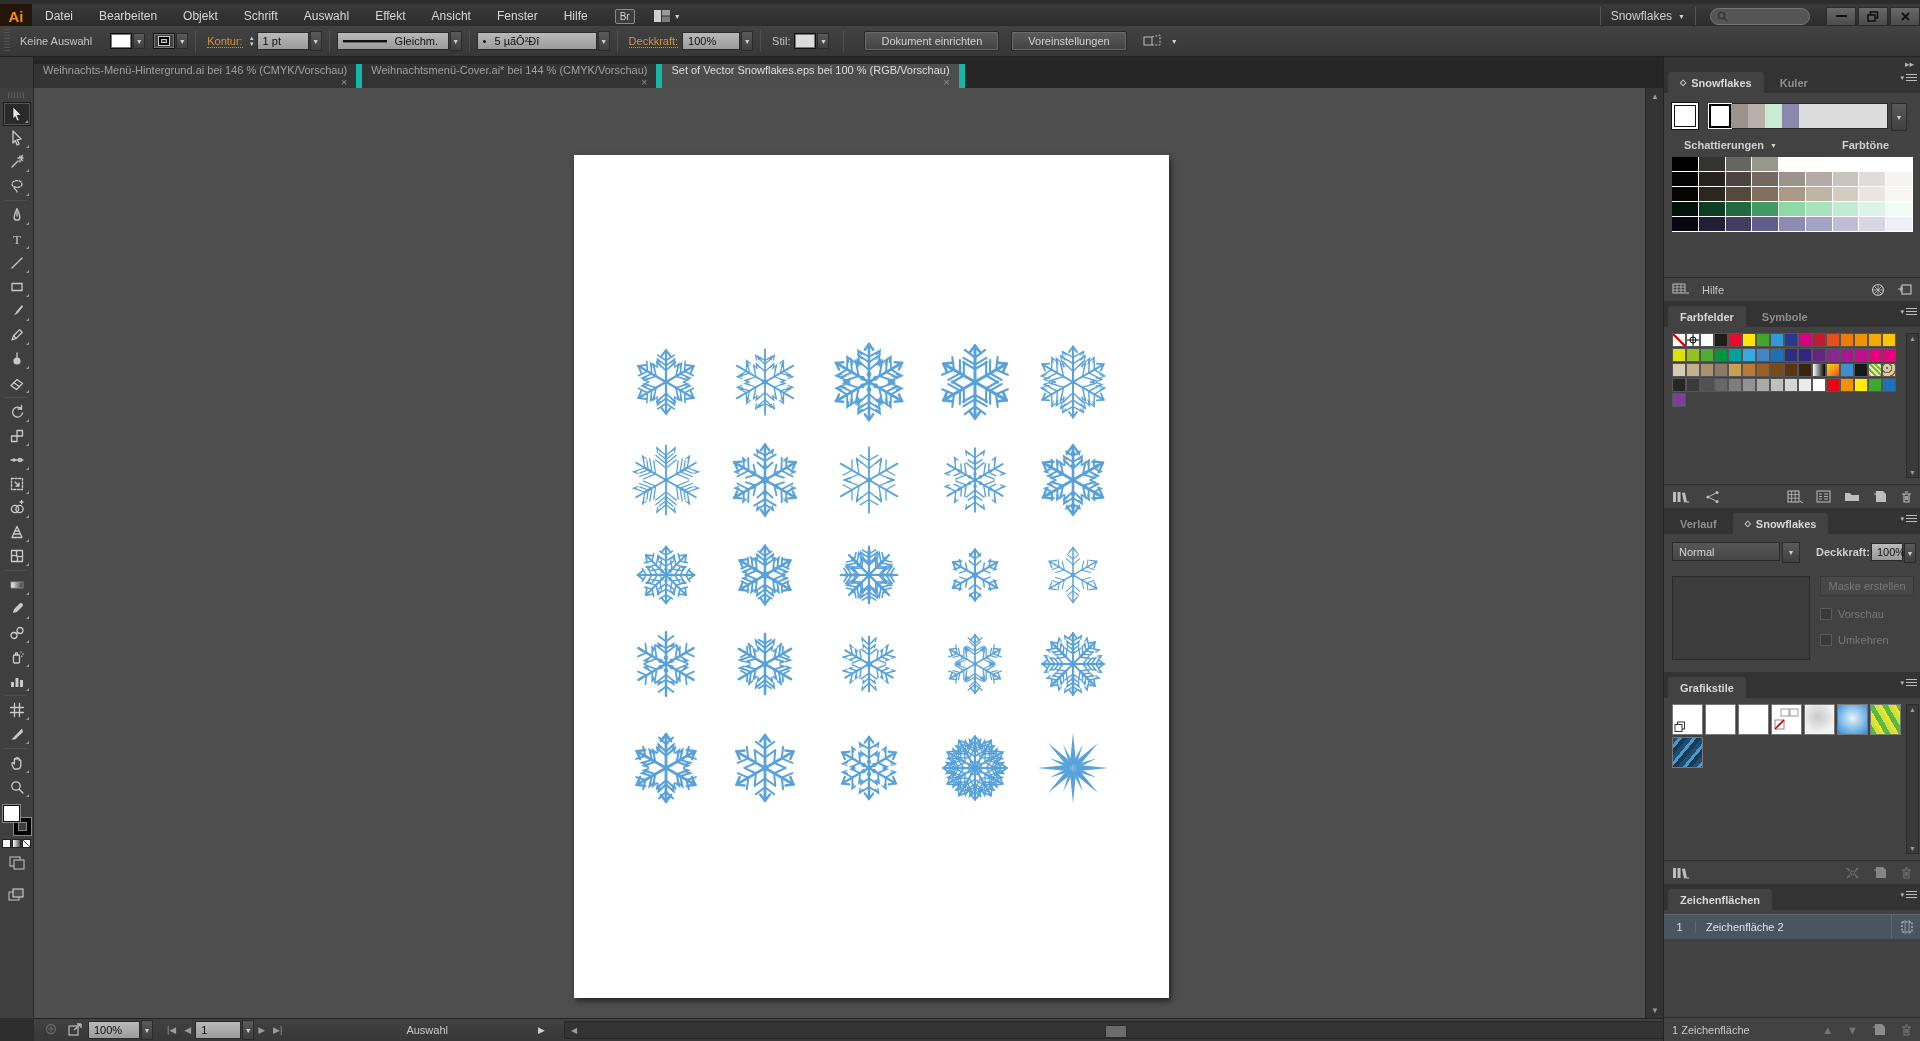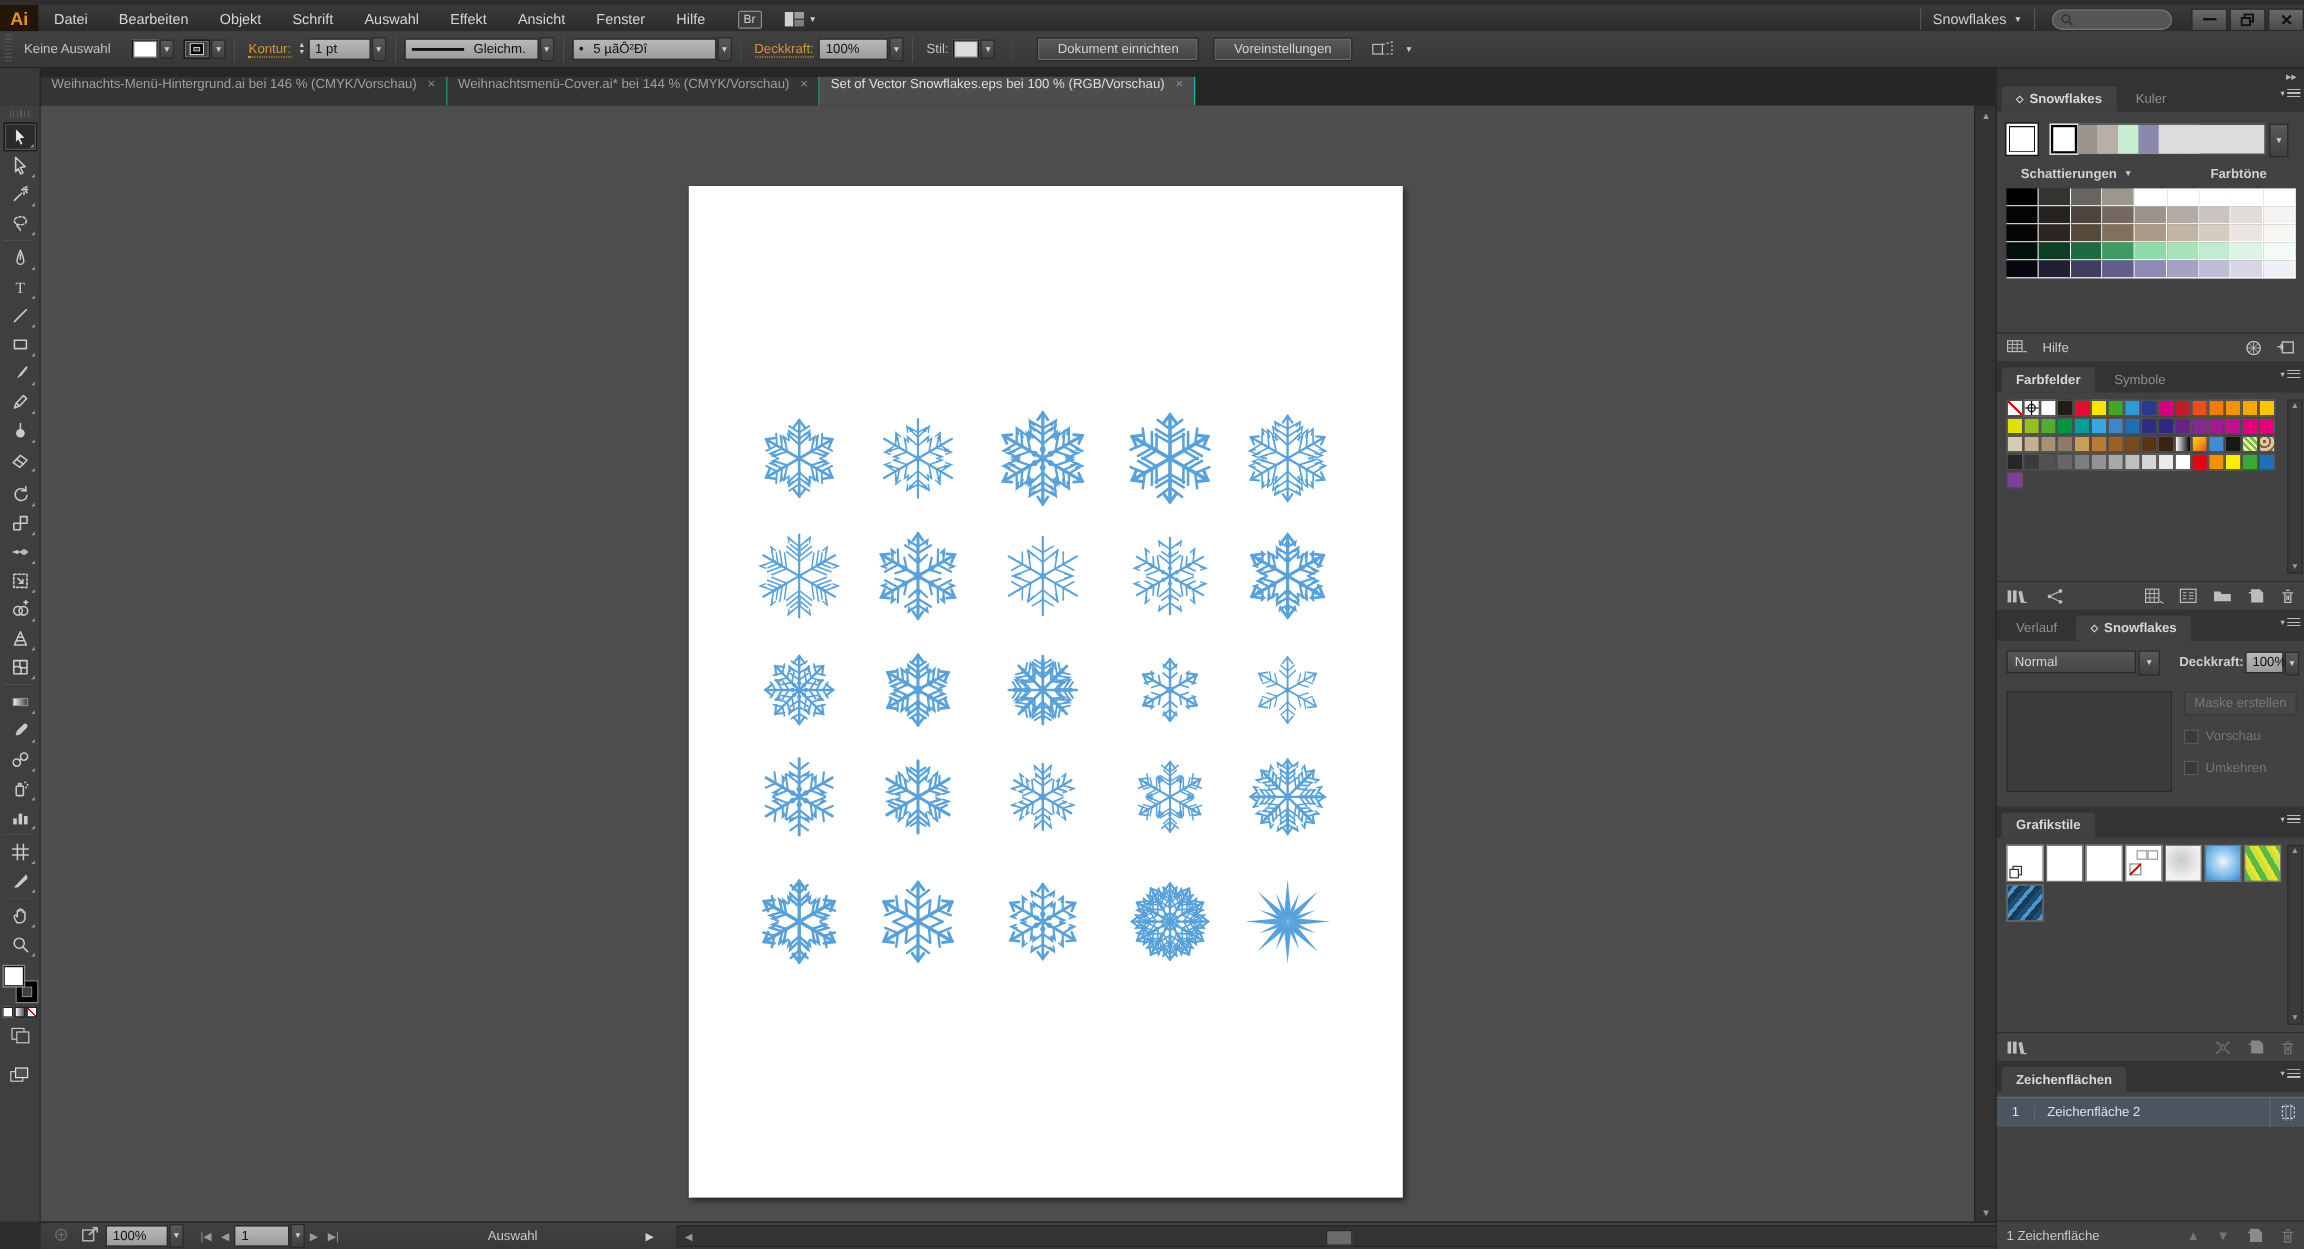--- a/index.html
+++ b/index.html
@@ -24,21 +24,21 @@
   .opt-link{color:#d7943c;border-bottom:1px dotted #d7943c;margin:0 4px;}
   .swatch-well{width:22px;height:16px;border:1px solid #111;box-shadow:inset 0 0 0 1px #777;}
   .dd-arrow{width:12px;height:16px;display:flex;align-items:center;justify-content:center;color:#cfcfcf;font-size:7px;background:linear-gradient(#5a5a5a,#3f3f3f);border:1px solid #2b2b2b;margin-left:1px;}
   .field{height:18px;background:linear-gradient(#b9b9b9,#9b9b9b);border:1px solid #2b2b2b;color:#111;display:flex;align-items:center;padding:0 5px;}
   .stepper{display:flex;flex-direction:column;font-size:6px;line-height:6px;color:#ccc;margin:0 2px;}
   .opt-btn{height:20px;background:linear-gradient(#5b5b5b,#424242);border:1px solid #282828;box-shadow:inset 0 0 0 1px #6a6a6a;border-radius:2px;color:#d2d2d2;display:flex;align-items:center;padding:0 16px;margin:0 6px;}
   .drag-dots{width:6px;height:24px;margin:0 4px;background:repeating-linear-gradient(#555 0 1px,transparent 1px 3px);opacity:.8;}
   
   #tabbar{left:0;top:57px;width:1663px;height:31px;background:#262626;display:flex;align-items:flex-end;}
   #tab-corner{width:34px;height:31px;background:#3a3a3a;border-right:1px solid #222;}
-  .doc-tab{height:24px;display:flex;align-items:flex-start;padding:0 9px;background:#343434;border-right:1px solid #14b8a6;color:#9f9f9f;font-size:11px;white-space:nowrap;}
+  .doc-tab{height:24px;display:flex;align-items:flex-end;padding:0 9px;background:#343434;border-right:6px solid #14b8a6;color:#9f9f9f;font-size:11px;white-space:nowrap;flex-direction:column;}
   .doc-tab.active{background:#4d4d4d;color:#dedede;}
   .tab-close{margin-left:9px;color:#8f8f8f;font-size:11px;}
   
   #toolbar{left:0;top:88px;width:34px;height:930px;background:#3f3f3f;border-right:1px solid #2a2a2a;display:flex;flex-direction:column;align-items:center;padding-top:2px;}
   #toolbar .grip{width:18px;height:6px;background:repeating-linear-gradient(90deg,#5c5c5c 0 1px,transparent 1px 3px);margin:2px 0 4px;}
   .tool{width:28px;height:24px;display:flex;align-items:center;justify-content:center;position:relative;}
   .tool.active{background:#2a2a2a;border:1px solid #1b1b1b;box-shadow:inset 0 0 0 1px #555;}
   .tool .corner{position:absolute;right:2px;bottom:2px;width:0;height:0;border-left:3px solid transparent;border-bottom:3px solid #9a9a9a;}
   .tool-sep{width:24px;height:1px;background:#2e2e2e;border-bottom:1px solid #4e4e4e;margin:2px 0;}
   #fill-stroke{position:relative;width:28px;height:30px;margin-top:6px;}
@@ -60,21 +60,21 @@
   .sb-icon{margin:0 5px;opacity:.9;}
   #zoom-field{width:52px;}
   #page-field{width:46px;}
   .nav-arrow{color:#9a9a9a;margin:0 4px;font-size:9px;}
   #status-text{margin-left:120px;color:#c9c9c9;}
   
   #dock{left:1663px;top:57px;width:257px;height:984px;background:#333;border-left:1px solid #222;}
   .panel{position:absolute;left:0;width:257px;background:#424242;}
   .phead{height:24px;background:#333;display:flex;align-items:flex-end;position:relative;}
   .ptab{height:21px;padding:0 12px;display:flex;align-items:center;gap:5px;font-weight:bold;color:#d8d8d8;background:#424242;border-radius:3px 3px 0 0;margin-left:4px;}
-  .ptab.inactive{background:transparent;color:#8f8f8f;font-weight:normal;}
+  .ptab.inactive{background:transparent;color:#8f8f8f;font-weight:bold;}
   .pmenu{position:absolute;right:4px;top:5px;display:flex;align-items:center;gap:2px;color:#bdbdbd;}
   .pmenu .lines{width:11px;height:8px;background:repeating-linear-gradient(#bdbdbd 0 1px,transparent 1px 3px);}
   .pmenu .tri{font-size:7px;}
   .pbottom{position:absolute;left:0;bottom:0;width:257px;height:24px;border-top:1px solid #2e2e2e;display:flex;align-items:center;padding:0 8px;gap:12px;}
   .shade-grid{position:absolute;display:grid;grid-template-columns:repeat(9,1fr);width:241px;left:8px;}
   .shade-cell{height:15px;border:1px solid #fff;border-width:0 1px 1px 0;}
   .sw-grid{position:absolute;left:8px;display:flex;flex-wrap:wrap;width:228px;}
   .sw{width:14px;height:14px;border:1px solid #333;outline:1px solid #555;outline-offset:-1px;margin:0 0 1px 0;position:relative;background:#888;}
   .gs-grid{position:absolute;left:8px;display:flex;flex-wrap:wrap;gap:2px;width:240px;}
   .gs{width:31px;height:31px;background:#e9e9e9;border:1px solid #777;position:relative;}

